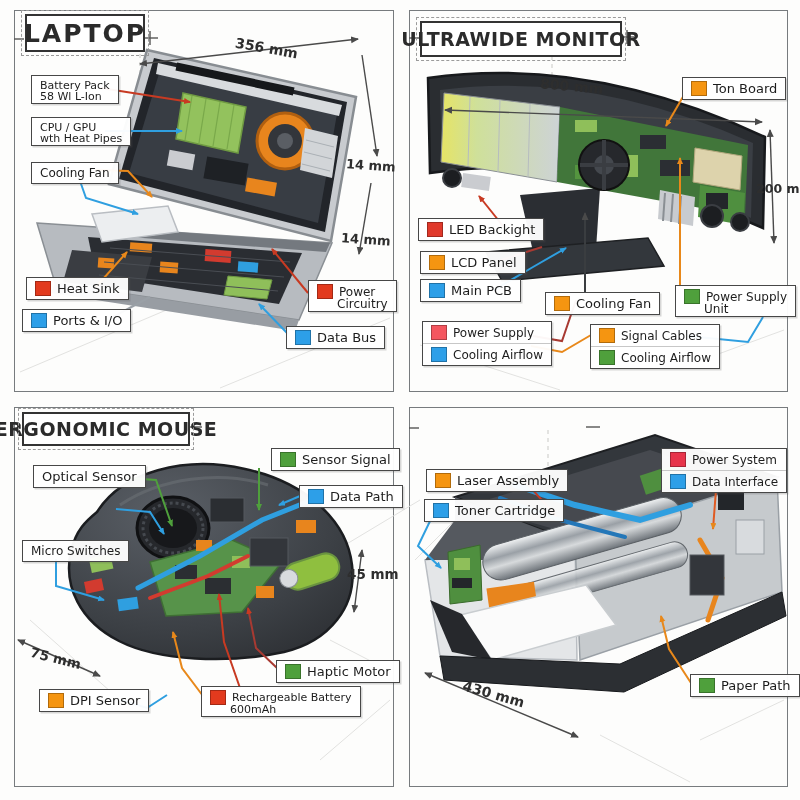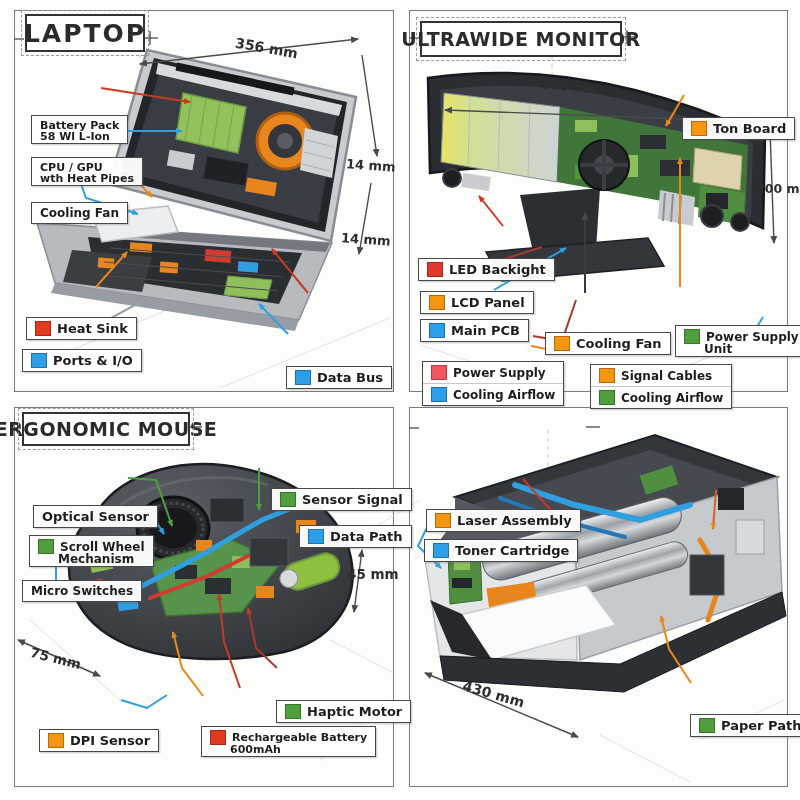--- a/index.html
+++ b/index.html
@@ -11,21 +11,21 @@
   #q-mouse{left:14px;top:407px;width:378px;height:378px;}
   #q-printer{left:409px;top:407px;width:377px;height:378px;}
   svg.layer{position:absolute;left:0;top:0;pointer-events:none;}
   #illustrations{z-index:2;}
   #lines{z-index:4;}
   .titlebox{position:absolute;background:#fff;border:2.4px solid #333;outline:1px dashed #9b9b9b;outline-offset:3px;color:#2b2b2b;font-weight:700;display:flex;align-items:center;justify-content:center;z-index:7;white-space:nowrap;}
   #t-laptop{left:25px;top:14px;width:116px;height:34px;font-size:25px;letter-spacing:2px;}
   #t-monitor{left:420px;top:21px;width:198px;height:32px;font-size:19px;letter-spacing:.5px;}
   #t-mouse{left:22px;top:412px;width:164px;height:30px;font-size:19px;letter-spacing:.5px;}
   #t-printer{left:420px;top:412px;width:164px;height:30px;font-size:20px;letter-spacing:.5px;}
-  .label{position:absolute;background:rgba(255,255,255,.96);border:1.6px solid #474747;color:#1d1d1d;font-weight:700;font-size:13px;z-index:6;box-shadow:1.5px 1.5px 0 rgba(80,80,80,.22);white-space:nowrap;margin-top:40px;}
+  .label{position:absolute;background:rgba(255,255,255,.96);border:1.6px solid #474747;color:#1d1d1d;font-weight:400;font-size:13px;z-index:6;box-shadow:1.5px 1.5px 0 rgba(80,80,80,.22);white-space:nowrap;}
   .label .row{display:flex;align-items:center;gap:6px;padding:3px 8px;}
   .label.combo .row + .row{border-top:1.2px solid #c7c7c7;text-align:center;}
   .label.wrap .row{padding-bottom:0;}
   .label.wrap .row2{padding-top:0;margin-top:-2px;}
   .label .row2.ind{padding-left:28px;}
   .sw{width:14px;height:13px;flex:0 0 auto;border:.5px solid rgba(0,0,0,.28);}
   .small{font-size:11px;}
   .mid{font-size:12px;}
   .dim{position:absolute;color:#2e2e2e;font-weight:600;font-size:14px;z-index:5;white-space:nowrap;}
   
@@ -369,20 +369,29 @@
         <span class="sw" style="background: rgb(226, 58, 30);"></span>
         <span>Heat Sink</span>
       </div>
   </div>
   <div class="label" id="lb-ports">
     <div class="row">
         <span class="sw" style="background: rgb(45, 159, 232);"></span>
         <span>Ports &amp; I/O</span>
       </div>
   </div>
+  <div class="label wrap mid" id="lb-powercirc">
+    <div class="row">
+        <span class="sw" style="background: rgb(226, 58, 30);"></span>
+        <span>Power</span>
+      </div>
+    <div class="row row2 ind">
+        <span>Circuitry</span>
+      </div>
+  </div>
   <div class="label" id="lb-databus">
     <div class="row">
         <span class="sw" style="background: rgb(45, 159, 232);"></span>
         <span>Data Bus</span>
       </div>
   </div>
 
   <div class="label" id="lb-ledback">
     <div class="row">
         <span class="sw" style="background: rgb(224, 57, 43);"></span>
@@ -453,29 +462,20 @@
     <div class="row">
         <span>Optical Sensor</span>
       </div>
   </div>
   <div class="label" id="lb-datapath">
     <div class="row">
         <span class="sw" style="background: rgb(45, 159, 232);"></span>
         <span>Data Path</span>
       </div>
   </div>
-  <div class="label wrap mid" id="lb-scroll">
-    <div class="row">
-        <span class="sw" style="background: rgb(79, 160, 60);"></span>
-        <span>Scroll Wheel</span>
-      </div>
-    <div class="row row2 ind">
-        <span>Mechanism</span>
-      </div>
-  </div>
   <div class="label mid" id="lb-micro">
     <div class="row">
         <span>Micro Switches</span>
       </div>
   </div>
   <div class="label" id="lb-dpi">
     <div class="row">
         <span class="sw" style="background: rgb(245, 149, 17);"></span>
         <span>DPI Sensor</span>
       </div>
@@ -489,20 +489,30 @@
   <div class="label wrap small" id="lb-rechg">
     <div class="row">
         <span class="sw" style="background: rgb(226, 58, 30);"></span>
         <span>Rechargeable Battery</span>
       </div>
     <div class="row row2 ind">
         <span>600mAh</span>
       </div>
   </div>
 
+  <div class="label combo mid" id="lb-psdi">
+    <div class="row">
+        <span class="sw" style="background: rgb(231, 52, 75);"></span>
+        <span>Power System</span>
+      </div>
+    <div class="row">
+        <span class="sw" style="background: rgb(45, 159, 232);"></span>
+        <span>Data Interface</span>
+      </div>
+  </div>
   <div class="label" id="lb-laser">
     <div class="row">
         <span class="sw" style="background: rgb(245, 149, 17);"></span>
         <span>Laser Assembly</span>
       </div>
   </div>
   <div class="label" id="lb-toner">
     <div class="row">
         <span class="sw" style="background: rgb(45, 159, 232);"></span>
         <span>Toner Cartridge</span>

